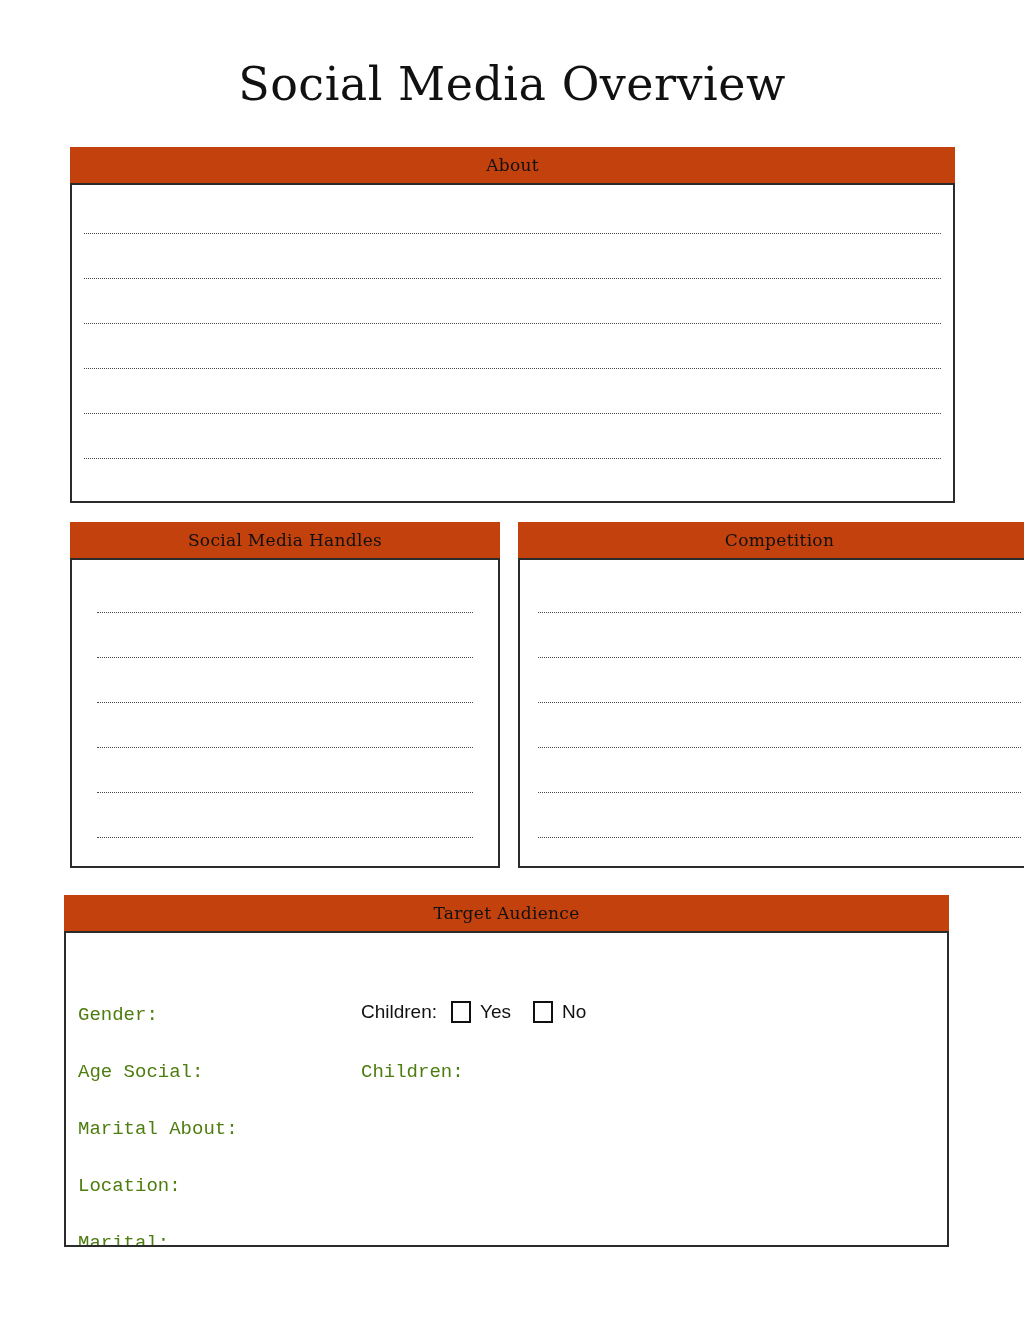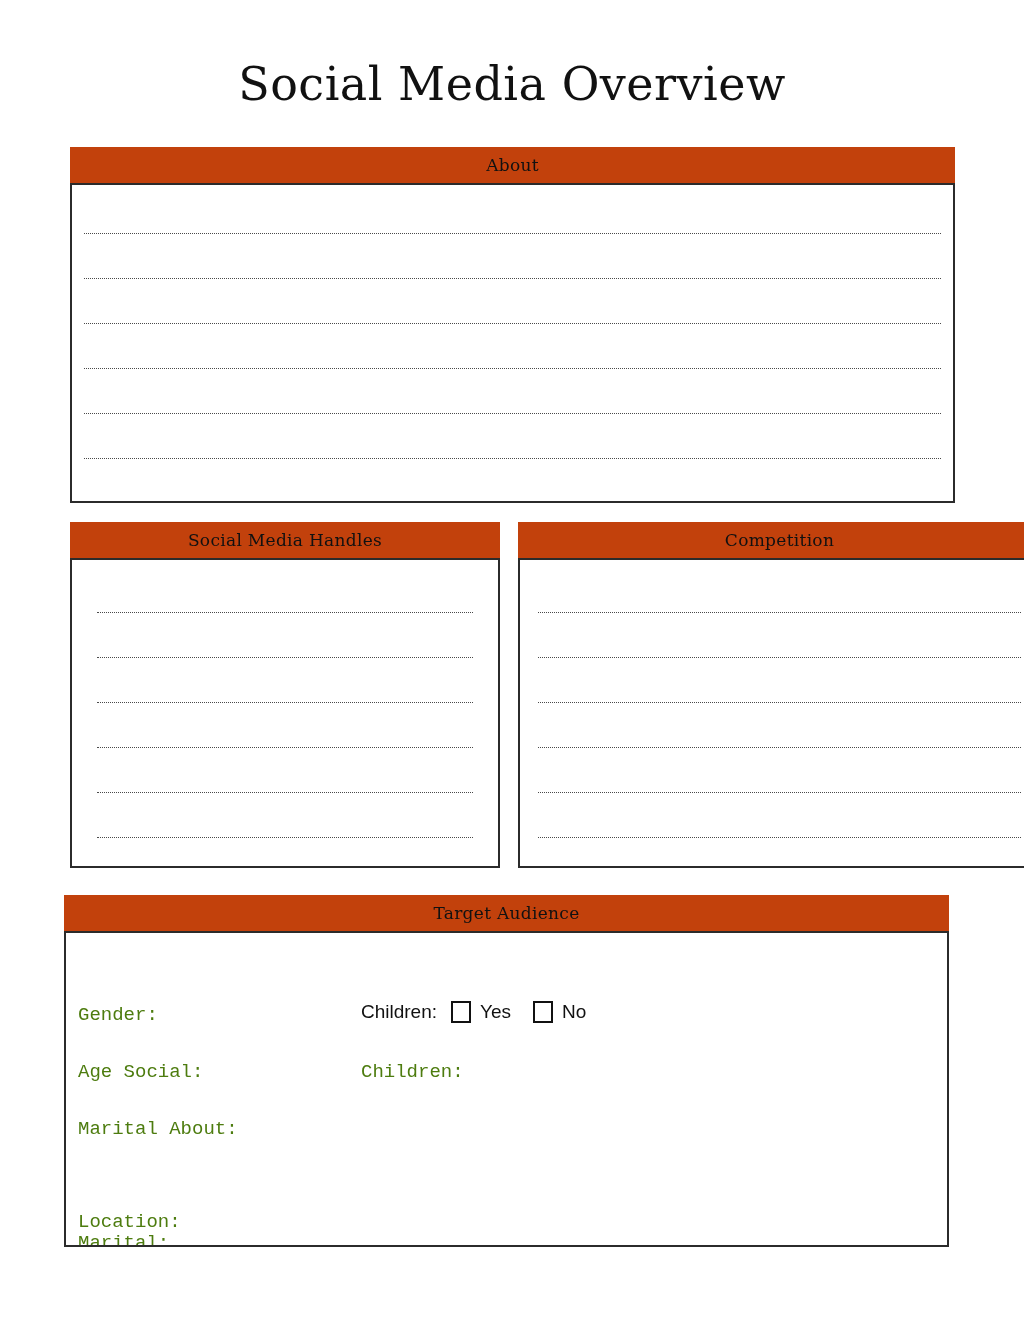--- a/index.html
+++ b/index.html
@@ -115,21 +115,21 @@
     white-space: nowrap;
     font-family: Liberation Mono, monospace;
   }
 
   .col-left  { left: 12px; }
   .col-right { left: 295px; }
 
   .row1 { top: 70px; }
   .row2 { top: 127px; }
   .row3 { top: 184px; }
-  .row4 { top: 241px; margin-top: 36px; }
+  .row4 { top: 241px; }
   .row5 { top: 298px; }
 
   .checkbox-row {
     position: absolute;
     left: 295px;
     top: 64px;
     display: flex;
     align-items: center;
     white-space: nowrap;
   }

